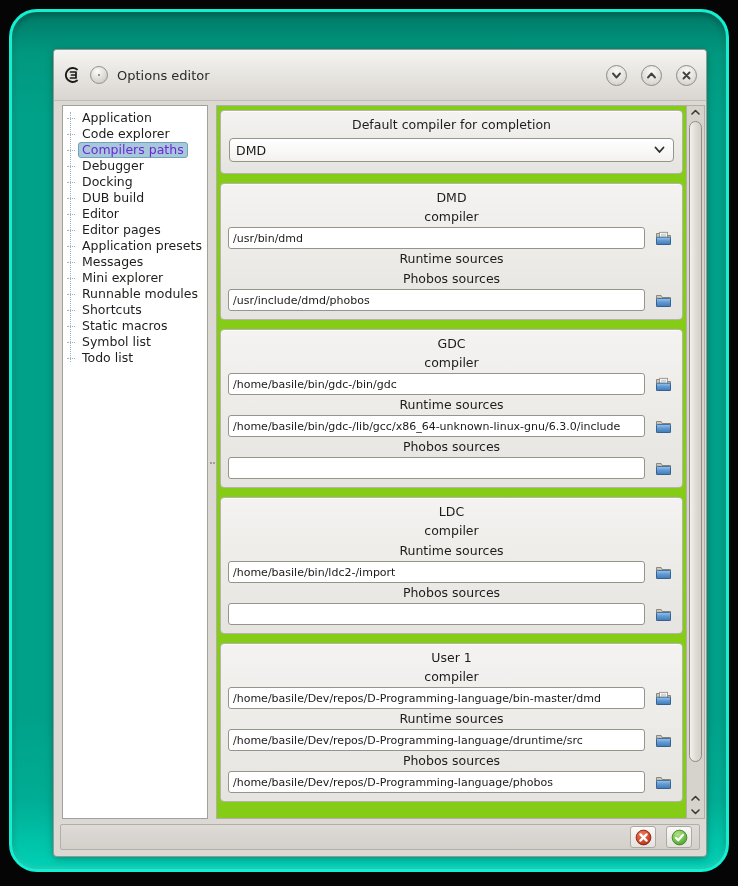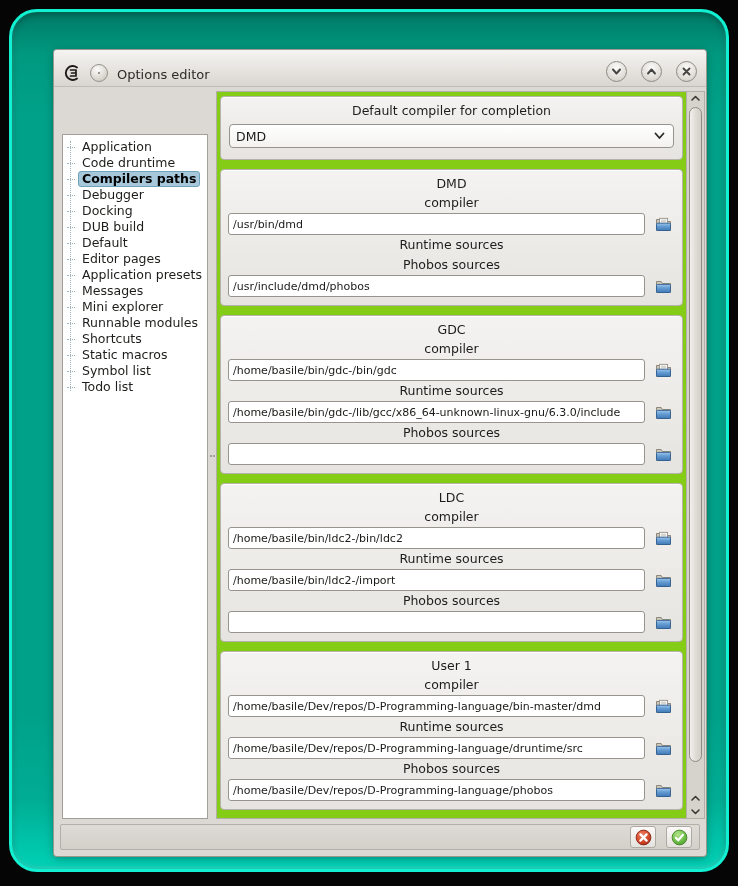--- a/index.html
+++ b/index.html
@@ -26,21 +26,21 @@
     box-shadow:0 0 0 1px #9a978f, 0 2px 8px rgba(0,0,0,.35);
     display:flex; flex-direction:column;
   }
 
   
   .titlebar {
     height:28px; flex:none;
     background:linear-gradient(#f5f4f2,#e2dfda 70%,#d9d6d1);
     border-bottom:1px solid #c0bdb7;
     border-radius:3px 3px 0 0;
-    display:flex; align-items:flex-end; padding:4px 9px; gap:9px;
+    display:flex; align-items:center; padding:11px 9px; gap:9px;
   }
   .app-logo { width:18px; height:18px; flex:none; }
   .menu-circle {
     width:18px; height:18px; border-radius:50%; flex:none;
     background:radial-gradient(circle at 40% 28%, #fcfcfb, #dedbd5 55%, #c5c2bb);
     border:1px solid #96938c; position:relative; box-sizing:border-box;
   }
   .menu-circle::after {
     content:""; position:absolute; left:7px; top:7px; width:2px; height:2px;
     border-radius:50%; background:#7a776f;
@@ -55,38 +55,38 @@
   }
   .win-btn svg { display:block; }
 
   
   .main { flex:1; display:flex; min-height:0; padding:4px 1px 0 8px; }
 
   
   .sidebar {
     width:146px; flex:none; box-sizing:border-box;
     background:#ffffff; border:1px solid #a3a099;
-    overflow:hidden; position:relative;margin-top:43px;
+    overflow:hidden; position:relative;
   }
   .tree { margin:0; padding:4px 0 0 4px; list-style:none; position:relative; }
   .tree::before {
     content:""; position:absolute; left:7px; top:6px; height:250px;
     border-left:1px dotted #9db4c0;
   }
   .tree li {
     height:16px; display:flex; align-items:center;
     font-size:12.5px; color:#1e1d1b; white-space:nowrap; cursor:default;
   }
   .tree li::before {
     content:""; width:8px; flex:none; margin-right:3px;
     border-top:1px dotted #9db4c0;
   }
   .tree li span { padding:0 3px; border:1px solid transparent; border-radius:3px; line-height:14px; }
   .tree li.sel span {
-    background:#a6c8da; border-color:#6fa3bc; color:#000000;font-weight:bold;
+    background:#a6c8da; border-color:#6fa3bc; color:#6d28d9;
   }
 
   
   .splitter { width:8px; flex:none; position:relative; }
   .splitter::after {
     content:""; position:absolute; left:2px; top:50%; width:2px; height:2px;
     border-radius:50%; background:#8d8a83; box-shadow:3px 0 0 #8d8a83;
   }
 
   
@@ -211,36 +211,36 @@
     </div>
 
     <div class="main">
 
       <div class="sidebar">
         <ul class="tree">
             <li>
               <span>Application</span>
             </li>
             <li>
-              <span>Code druntime</span>
+              <span>Code explorer</span>
             </li>
             <li class="sel">
               <span>Compilers paths</span>
             </li>
             <li>
               <span>Debugger</span>
             </li>
             <li>
               <span>Docking</span>
             </li>
             <li>
               <span>DUB build</span>
             </li>
             <li>
-              <span>Default</span>
+              <span>Editor</span>
             </li>
             <li>
               <span>Editor pages</span>
             </li>
             <li>
               <span>Application presets</span>
             </li>
             <li>
               <span>Messages</span>
             </li>
@@ -356,32 +356,20 @@
           <rect x="1.5" y="5.4" width="14" height="8.1" rx="1" fill="url(#gFolder)" stroke="#2e5e92" stroke-width="0.9"></rect>
         </svg>
       </button>
     </div>
   </div>
               </section>
               <section class="group">
     <div class="group-title">LDC</div>
   <div class="field-wrap">
     <div class="field-label">compiler</div>
-    <div class="field-row">
-      <input type="text" class="path-input" value="/home/basile/bin/ldc2-/bin/ldc2" style="">
-      <button class="icon-btn file">
-        <svg class="ic ic-file" width="17" height="15" viewBox="0 0 17 15">
-          <path d="M1.5 2.5 h4.6 l1.2 2 h8.2 v9 h-14 z" fill="#cfc9bc" stroke="#837e71" stroke-width="0.9"></path>
-          <rect x="4.6" y="1.3" width="8" height="7.5" fill="#fbfbfa" stroke="#8a8780" stroke-width="0.8"></rect>
-          <path d="M6 3.2 h5.2 M6 4.8 h5.2 M6 6.4 h3.4" stroke="#b9b6af" stroke-width="0.8"></path>
-          <rect x="1.5" y="6.2" width="14" height="7.3" rx="1" fill="url(#gFolder)" stroke="#2e5e92" stroke-width="0.9"></rect>
-        </svg>
-
-      </button>
-    </div>
   </div>
                 <div class="field-wrap">
     <div class="field-label">Runtime sources</div>
     <div class="field-row">
       <input type="text" class="path-input" value="/home/basile/bin/ldc2-/import" style="">
       <button class="icon-btn folder">
 
         <svg class="ic ic-folder" width="17" height="15" viewBox="0 0 17 15">
           <path d="M1.5 2.5 h4.6 l1.2 2 h8.2 v9 h-14 z" fill="#cfc9bc" stroke="#837e71" stroke-width="0.9"></path>
           <rect x="1.5" y="5.4" width="14" height="8.1" rx="1" fill="url(#gFolder)" stroke="#2e5e92" stroke-width="0.9"></rect>

